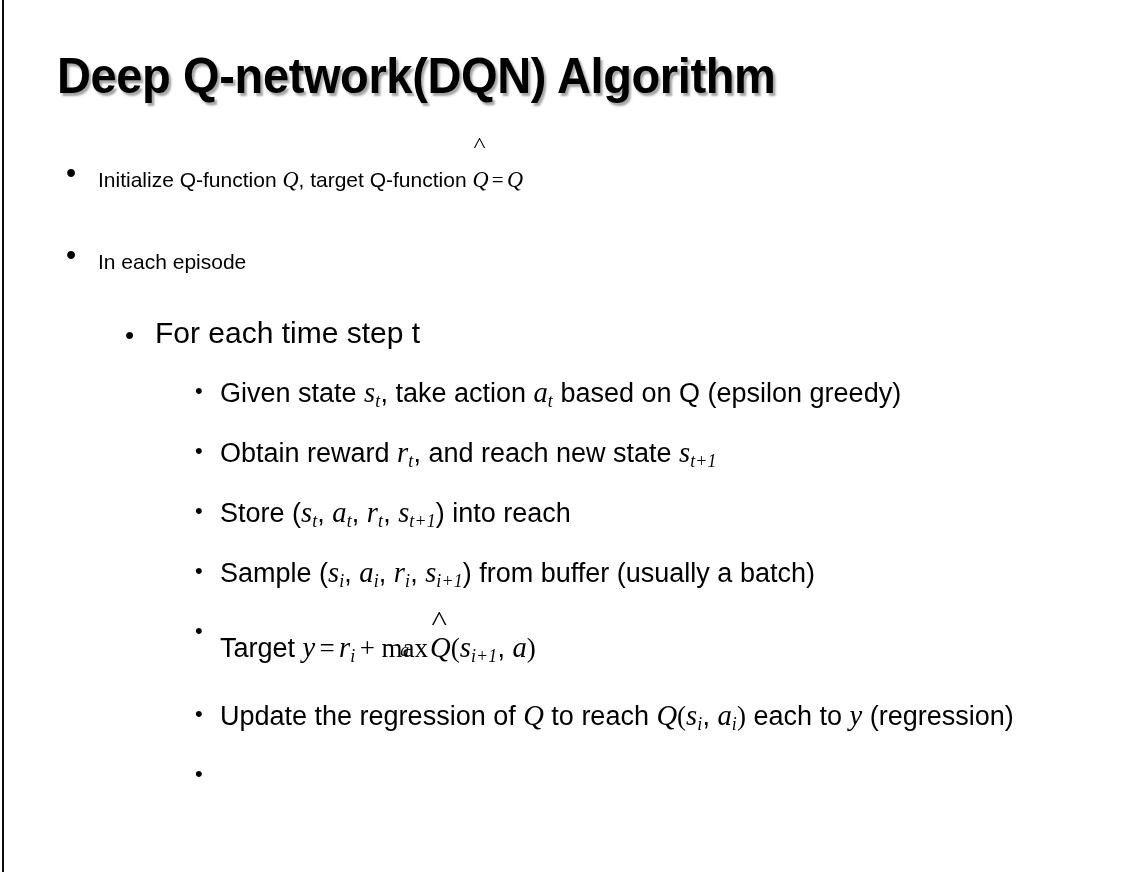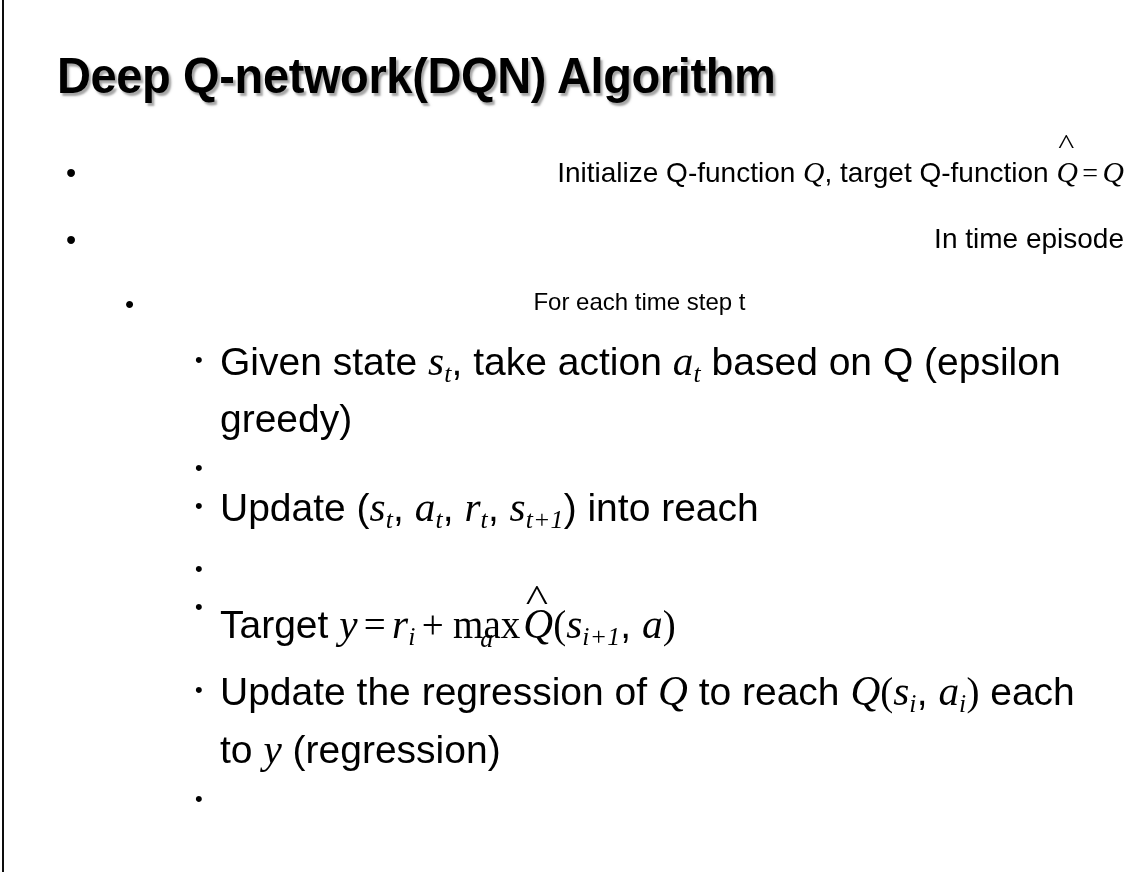--- a/index.html
+++ b/index.html
@@ -75,53 +75,51 @@
   .lvl1 {
     padding-left: 66px;
     margin-bottom: 18px;
   }
   .lvl1 .bullet-dot {
     width: 32px;
     font-size: 29px;
     padding-top: 11px;
   }
   .lvl1 .bullet-text {
-    font-size: 28px;
-    line-height: 48px;
-    text-align: right;
+    font-size: 21px;
+    line-height: 64px;
   }
 
   
   .lvl2 {
     padding-left: 125px;
     margin-bottom: 16px;
   }
   .lvl2 .bullet-dot {
     width: 30px;
     font-size: 26px;
     padding-top: 10px;
   }
   .lvl2 .bullet-text {
-    font-size: 24px;
+    font-size: 30px;
     line-height: 42px;
-    text-align: center;
   }
 
   
   .lvl3 {
     padding-left: 195px;
     margin-bottom: 6px;
   }
   .lvl3 .bullet-dot {
     width: 25px;
     font-size: 22px;
     padding-top: 10px;
   }
   .lvl3 .bullet-text {
-    font-size: 39px;
+    font-size: 27px;
     line-height: 45px;
     max-width: 880px;
   }
 
   
   .m {
     font-family: "Liberation Serif", "DejaVu Serif", serif;
     font-style: italic;
     font-size: 1.06em;
   }
@@ -188,44 +186,46 @@
 
   <div id="body-list">
 
     <div class="bullet-row lvl1">
       <span class="bullet-dot">•</span>
       <span class="bullet-text"><span>Initialize Q-function </span><span class="m">Q</span><span>, target Q-function </span><span class="m hat">Q</span><span class="op">=</span><span class="m">Q</span></span>
     </div>
 
     <div class="bullet-row lvl1">
       <span class="bullet-dot">•</span>
-      <span class="bullet-text">In time episode</span>
+      <span class="bullet-text">In each episode</span>
     </div>
 
     <div class="bullet-row lvl2">
       <span class="bullet-dot">•</span>
       <span class="bullet-text">For each time step t</span>
     </div>
 
     <div class="bullet-row lvl3">
       <span class="bullet-dot">•</span>
       <span class="bullet-text"><span>Given state </span><span class="m">s</span><span class="sub">t</span><span>, take action </span><span class="m">a</span><span class="sub">t</span><span> based on Q (epsilon greedy)</span></span>
     </div>
 
     <div class="bullet-row lvl3">
       <span class="bullet-dot">•</span>
-    </div>
-
-    <div class="bullet-row lvl3">
-      <span class="bullet-dot">•</span>
-      <span class="bullet-text"><span>Update (</span><span class="m">s</span><span class="sub">t</span><span>, </span><span class="m">a</span><span class="sub">t</span><span>, </span><span class="m">r</span><span class="sub">t</span><span>, </span><span class="m">s</span><span class="sub">t+1</span><span>) into reach</span></span>
-    </div>
-
-    <div class="bullet-row lvl3">
-      <span class="bullet-dot">•</span>
+      <span class="bullet-text"><span>Obtain reward </span><span class="m">r</span><span class="sub">t</span><span>, and reach new state </span><span class="m">s</span><span class="sub">t+1</span></span>
+    </div>
+
+    <div class="bullet-row lvl3">
+      <span class="bullet-dot">•</span>
+      <span class="bullet-text"><span>Store (</span><span class="m">s</span><span class="sub">t</span><span>, </span><span class="m">a</span><span class="sub">t</span><span>, </span><span class="m">r</span><span class="sub">t</span><span>, </span><span class="m">s</span><span class="sub">t+1</span><span>) into reach</span></span>
+    </div>
+
+    <div class="bullet-row lvl3">
+      <span class="bullet-dot">•</span>
+      <span class="bullet-text"><span>Sample (</span><span class="m">s</span><span class="sub">i</span><span>, </span><span class="m">a</span><span class="sub">i</span><span>, </span><span class="m">r</span><span class="sub">i</span><span>, </span><span class="m">s</span><span class="sub">i+1</span><span>) from buffer (usually a batch)</span></span>
     </div>
 
     <div class="bullet-row lvl3">
       <span class="bullet-dot">•</span>
       <span class="bullet-text"><span>Target </span><span class="m">y</span><span class="op">=</span><span class="m">r</span><span class="sub">i</span><span class="op">+</span><span class="maxop"><span>max</span><span class="lim">a</span></span><span class="m hat">Q</span><span class="mr">(</span><span class="m">s</span><span class="sub">i+1</span><span>, </span><span class="m">a</span><span class="mr">)</span></span>
     </div>
 
     <div class="bullet-row lvl3">
       <span class="bullet-dot">•</span>
       <span class="bullet-text"><span>Update the regression of </span><span class="m">Q</span><span> to reach </span><span class="m">Q</span><span class="mr">(</span><span class="m">s</span><span class="sub">i</span><span>, </span><span class="m">a</span><span class="sub">i</span><span class="mr">)</span><span> each to </span><span class="m">y</span><span> (regression)</span></span>

